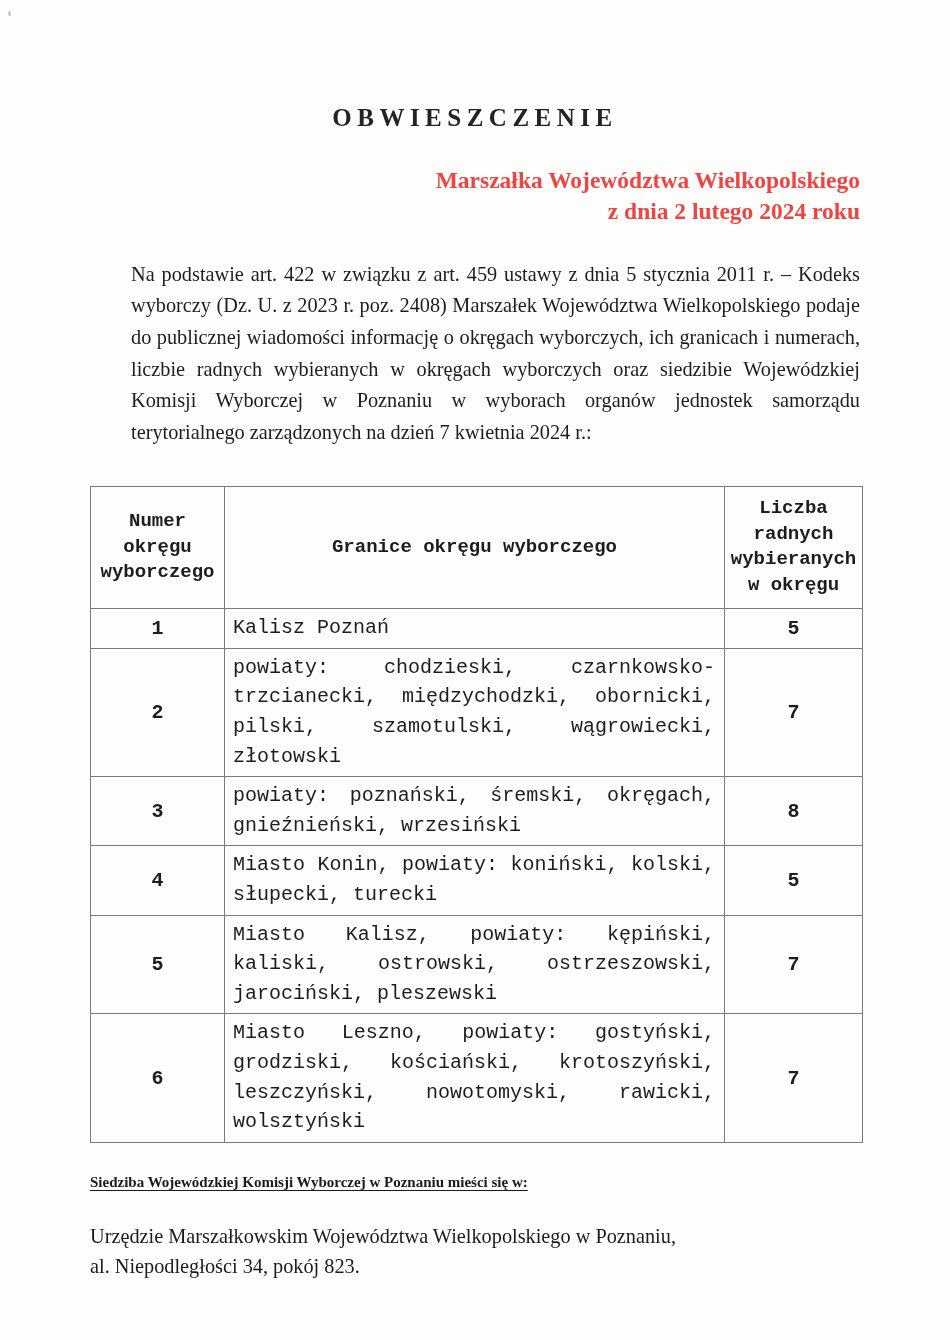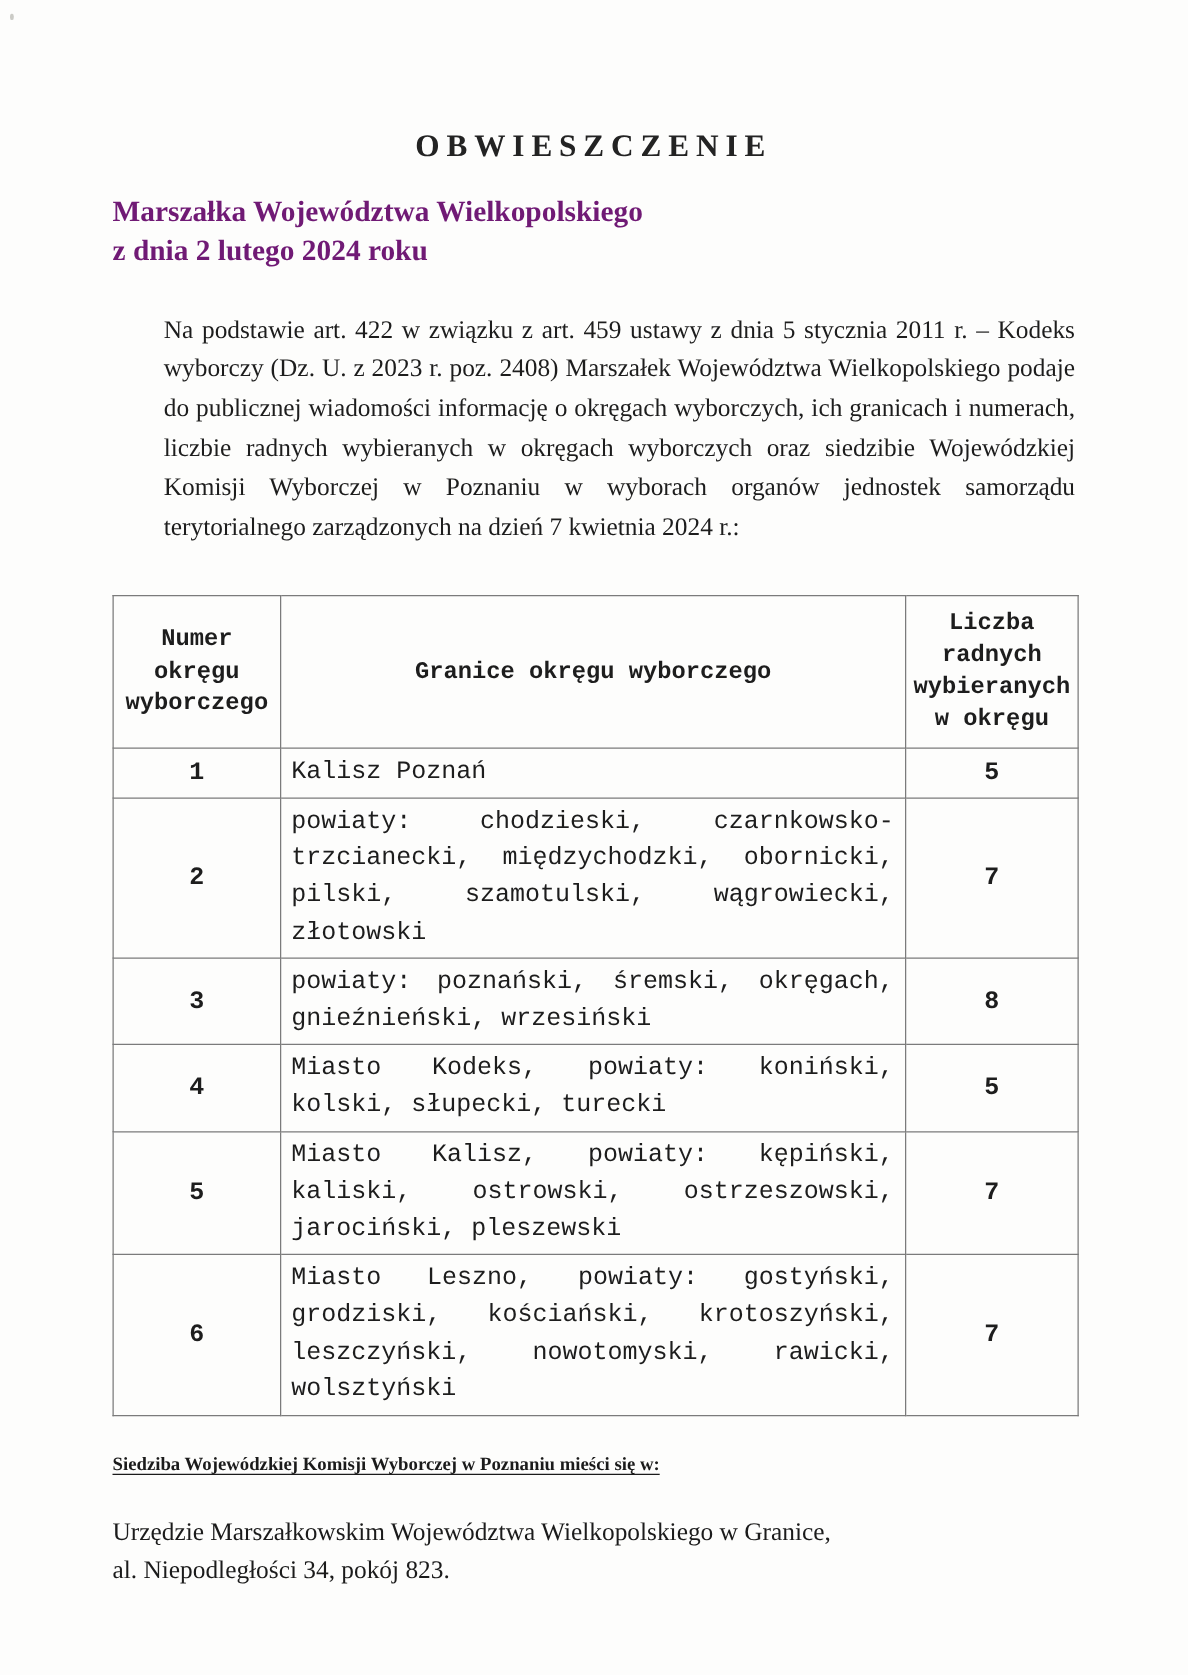--- a/index.html
+++ b/index.html
@@ -47,26 +47,26 @@
   .title-main {
     text-align: center;
     font-weight: bold;
     font-size: 25px;
     letter-spacing: 5.5px;
     margin-top: 104px;
     line-height: 1.1;
     color: #232323;
   }
   .title-sub {
-    text-align: left;
+    text-align: right;
     font-weight: bold;
     font-size: 23.5px;
     line-height: 1.32;
-    margin-top: 23px;
-    color: #701a75;
+    margin-top: 33px;
+    color: #ef4444;
   }
   .title-sub .l2 { display: block; }
 
   
   .para {
     text-align: justify;
     text-align-last: left;
     font-size: 20.3px;
     line-height: 1.56;
     color: #1d1d1d;
@@ -192,41 +192,41 @@
               <td class="bounds">powiaty: chodzieski, czarnkowsko-trzcianecki, międzychodzki, obornicki, pilski, szamotulski, wągrowiecki, złotowski</td>
               <td class="seats">7</td>
             </tr>
             <tr>
               <td class="num">3</td>
               <td class="bounds">powiaty: poznański, śremski, okręgach, gnieźnieński, wrzesiński</td>
               <td class="seats">8</td>
             </tr>
             <tr>
               <td class="num">4</td>
-              <td class="bounds">Miasto Kodeks, powiaty: koniński, kolski, słupecki, turecki</td>
+              <td class="bounds">Miasto Konin, powiaty: koniński, kolski, słupecki, turecki</td>
               <td class="seats">5</td>
             </tr>
             <tr>
               <td class="num">5</td>
               <td class="bounds">Miasto Kalisz, powiaty: kępiński, kaliski, ostrowski, ostrzeszowski, jarociński, pleszewski</td>
               <td class="seats">7</td>
             </tr>
             <tr>
               <td class="num">6</td>
               <td class="bounds">Miasto Leszno, powiaty: gostyński, grodziski, kościański, krotoszyński, leszczyński, nowotomyski, rawicki, wolsztyński</td>
               <td class="seats">7</td>
             </tr>
           </tbody>
       </table>
     </div>
 
     <div class="seat-heading">Siedziba Wojewódzkiej Komisji Wyborczej w Poznaniu mieści się w:</div>
 
     <p class="seat-address">
-      <span class="line1">Urzędzie Marszałkowskim Województwa Wielkopolskiego w Granice,</span>
+      <span class="line1">Urzędzie Marszałkowskim Województwa Wielkopolskiego w Poznaniu,</span>
       <span class="line2">al. Niepodległości 34, pokój 823.</span>
     </p>
 
     <div class="signature">
       <span>Marszałek</span>
       <span>Województwa Wielkopolskiego</span>
     </div>
 
   </div>
 </div>

